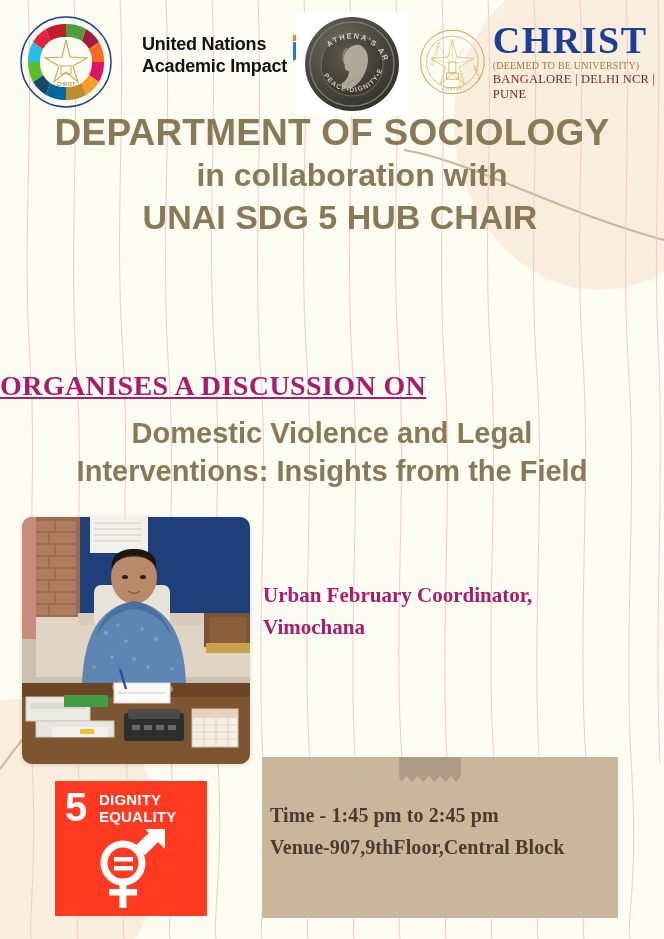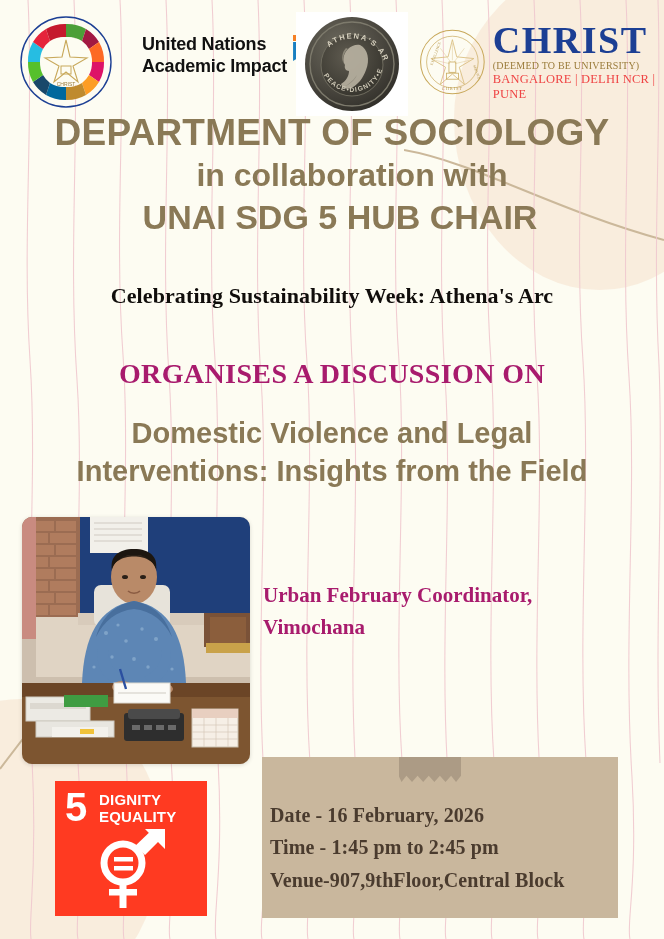--- a/index.html
+++ b/index.html
@@ -97,21 +97,21 @@
   .christ-sub1 {
     font-family: "Liberation Serif", serif;
     font-size: 10px;
     color: #9a7b3a;
     letter-spacing: .2px;
     margin-top: 1px;
   }
   .christ-sub2 {
     font-family: "Liberation Serif", serif;
     font-size: 12.5px;
-    color: #ef4444;
+    color: #7f1d1d;
     letter-spacing: .2px;
     margin-top: 1px;
   }
 
   
   .heading-block {
     position: absolute;
     top: 112px; left: 0; right: 0;
     text-align: center;
   }
@@ -144,27 +144,27 @@
     top: 283px; left: 0; right: 0;
     text-align: center;
     font-family: "Liberation Serif", serif;
     font-size: 22px;
     font-weight: 700;
     color: #100d0b;
     letter-spacing: .1px;
   }
   .h-organises {
     position: absolute;
-    top: 358px; left: 0; right: 0;
-    text-align: center;
+    top: 370px; left: 0; right: 0;
     font-family: "Liberation Serif", serif;
     font-size: 28px;
     font-weight: 700;
     color: #a81b6d;
     letter-spacing: .4px;
+    text-decoration: underline;
   }
   .h-topic {
     position: absolute;
     top: 414px; left: 70px; right: 70px;
     text-align: center;
     font-size: 29px;
     font-weight: 800;
     color: #8a7956;
     line-height: 1.32;
   }
@@ -374,21 +374,20 @@
       </div>
     </div>
   </div>
 
   <div class="heading-block">
     <div class="h-dept">DEPARTMENT OF SOCIOLOGY</div>
     <div class="h-collab">in collaboration with</div>
     <div class="h-unai-chair">UNAI SDG 5 HUB CHAIR</div>
   </div>
 
-  <div class="h-week">Celebrating Sustainability Week: Athena's Arc</div>
   <div class="h-organises">ORGANISES A DISCUSSION ON</div>
   <div class="h-topic">Domestic Violence and Legal Interventions: Insights from the Field</div>
 
   <div class="photo">
     <svg width="228" height="247" viewBox="0 0 228 247">
 
       <rect x="0" y="0" width="228" height="247" fill="#cdbfae"></rect>
       <rect x="56" y="0" width="172" height="104" fill="#1f3f7a"></rect>
       <rect x="0" y="0" width="58" height="112" fill="#9b6c52"></rect>
       <g fill="#b07c5e">
@@ -509,19 +508,18 @@
       <rect x="30.5" y="52" width="7" height="27" fill="#ffffff"></rect>
       <rect x="20" y="60" width="28" height="6.5" fill="#ffffff"></rect>
       <line x1="48" y1="20" x2="70" y2="-1" stroke="#ffffff" stroke-width="7"></line>
       <path d="M76 0 L76 20 L69 13 L56 26 L50 20 L63 7 L56 0 Z" fill="#ffffff"></path>
     </svg>
   </div>
 
   <div class="info-card">
     <div class="info-tape"></div>
     <div class="info-lines">
-      <div>Date - 16 February, 2026</div>
       <div>Time - 1:45 pm to 2:45 pm</div>
       <div>Venue-907,9thFloor,Central Block</div>
     </div>
   </div>
 
 </div>
 
 </body></html>

